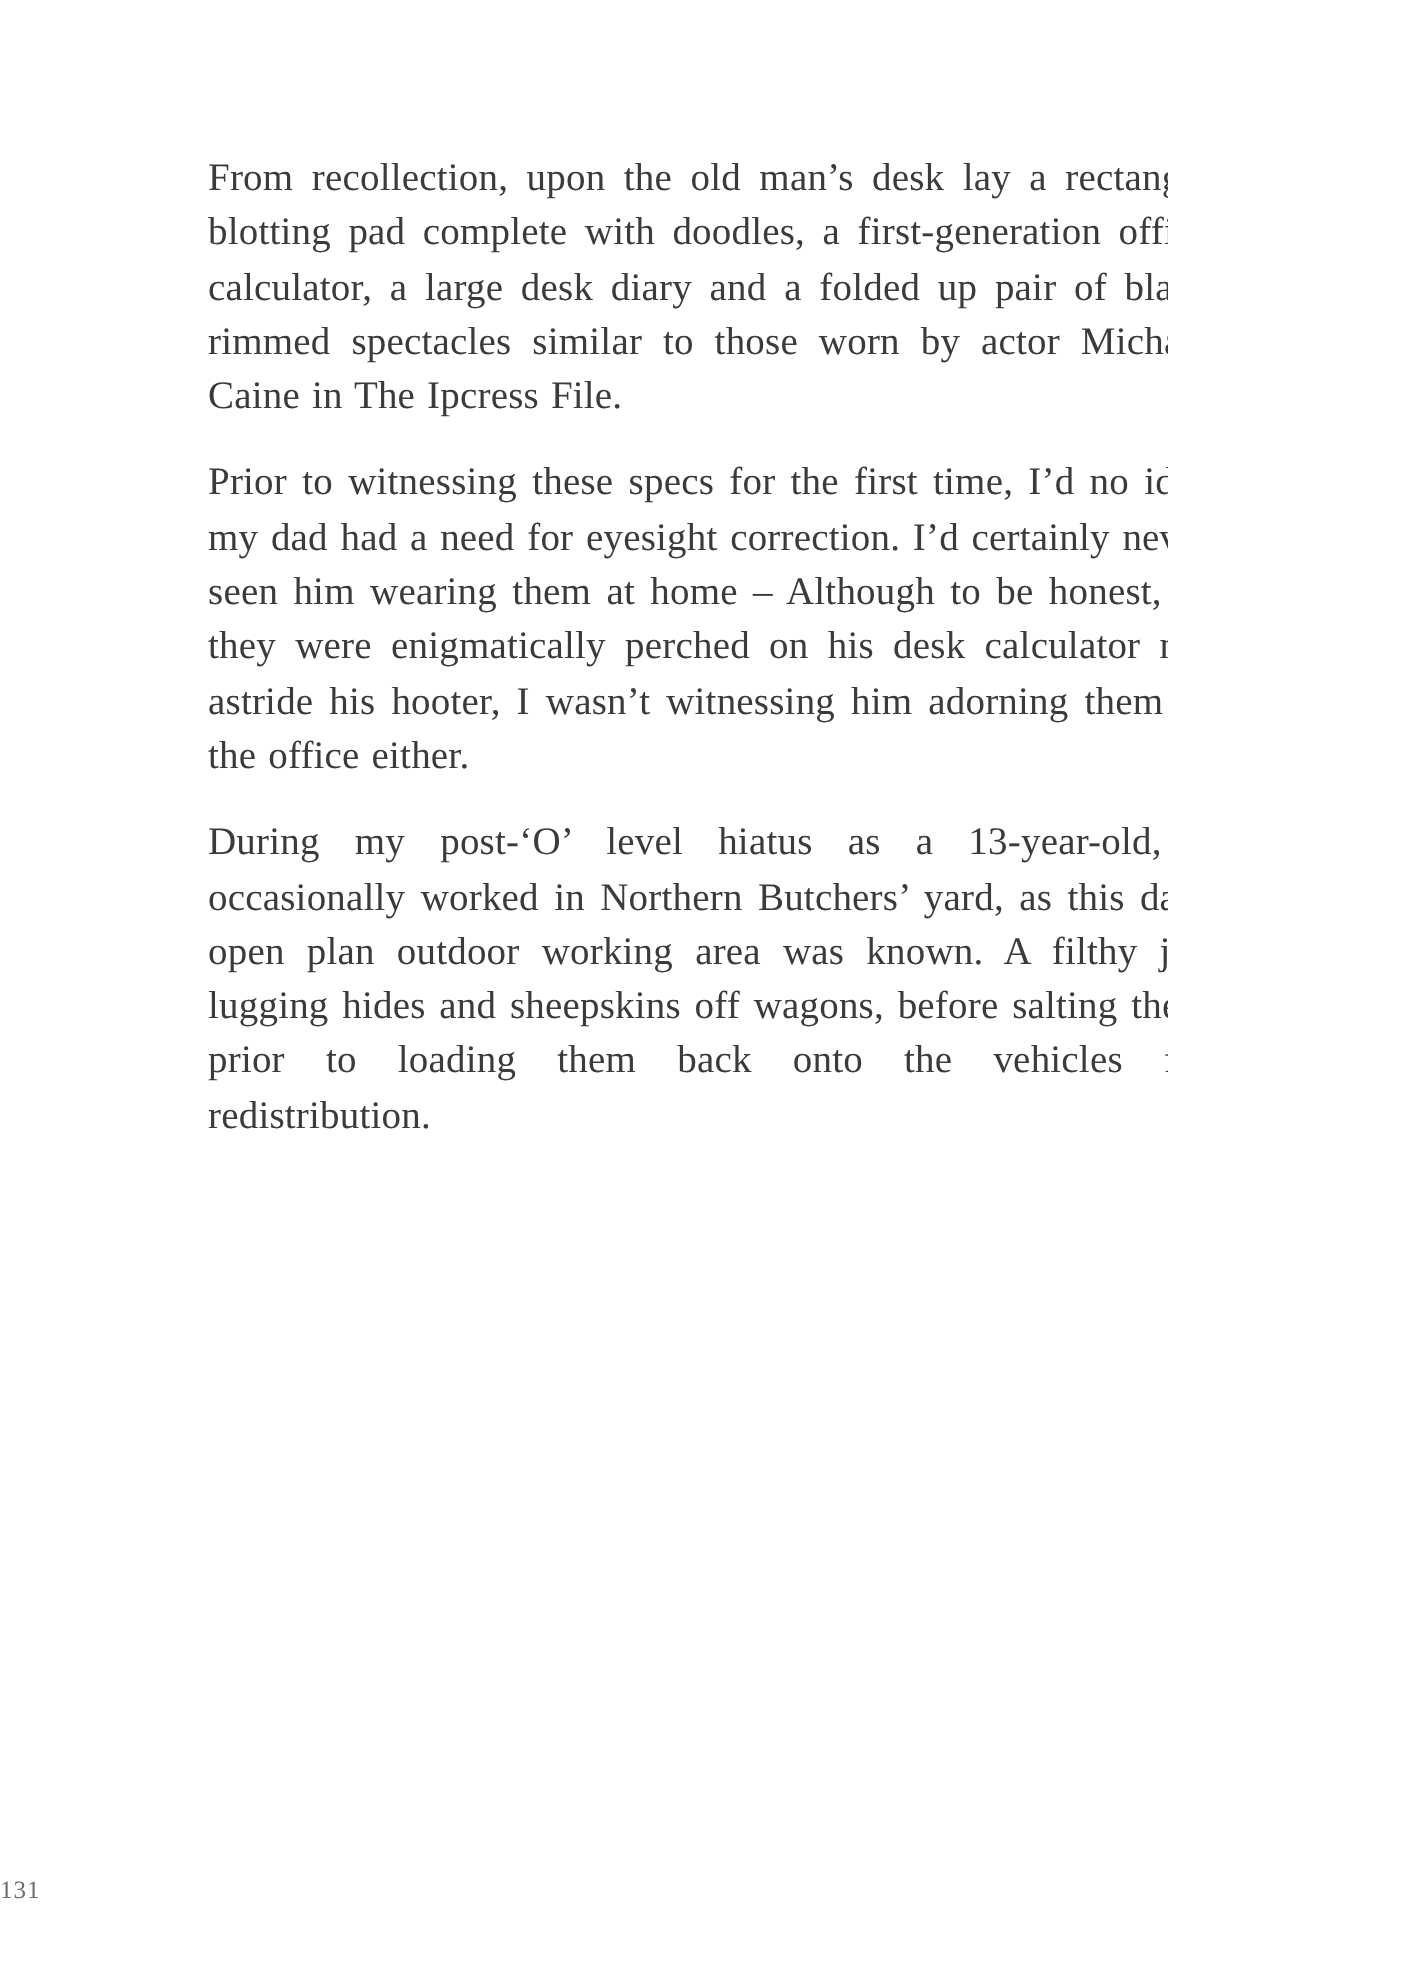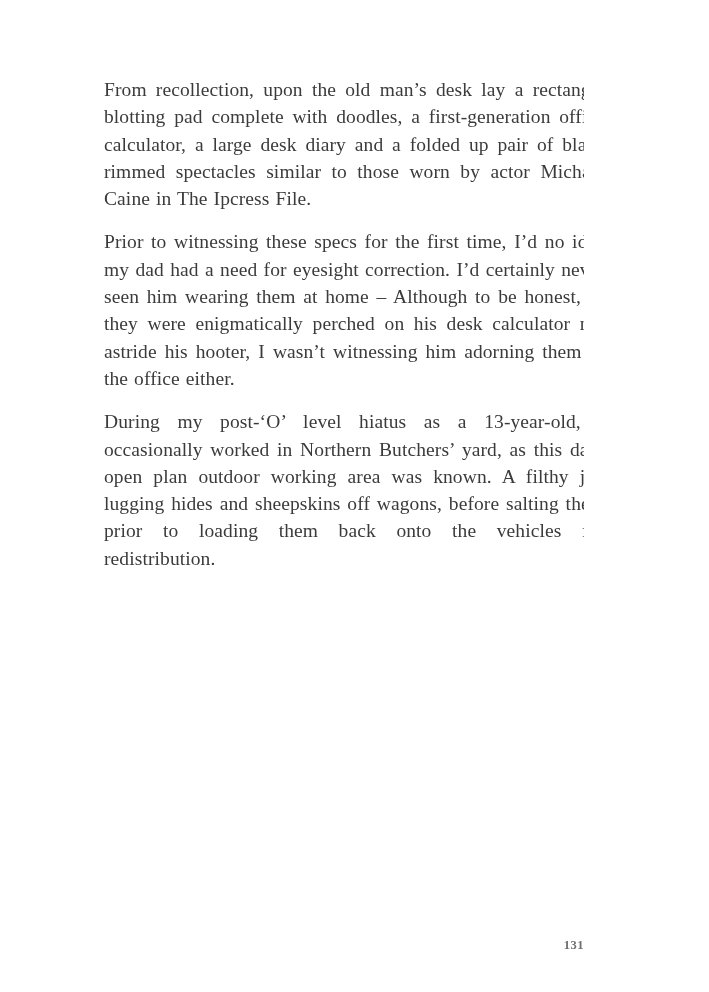--- a/index.html
+++ b/index.html
@@ -37,25 +37,24 @@
 
   .content p:last-child {
     margin-bottom: 0;
   }
 
   .page-number {
     position: absolute;
     top: 938px;
     left: 0;
     width: 100%;
-    text-align: right;
+    text-align: left;
     font-size: 12.5px;
     color: #6e6e6e;
     letter-spacing: 0.5px;
-    font-weight: bold;
   }
 </style>
 </head>
 <body>
 
 <div class="page">
   <div class="content">
     <p>From recollection, upon the old man’s desk lay a rectangle blotting pad complete with doodles, a first-generation office calculator, a large desk diary and a folded up pair of black rimmed spectacles similar to those worn by actor Michael Caine in The Ipcress File.</p>
     <p>Prior to witnessing these specs for the first time, I’d no idea my dad had a need for eyesight correction. I’d certainly never seen him wearing them at home – Although to be honest, as they were enigmatically perched on his desk calculator not astride his hooter, I wasn’t witnessing him adorning them in the office either.</p>
     <p>During my post-‘O’ level hiatus as a 13-year-old, I occasionally worked in Northern Butchers’ yard, as this dark open plan outdoor working area was known. A filthy job lugging hides and sheepskins off wagons, before salting them prior to loading them back onto the vehicles for redistribution.</p>

